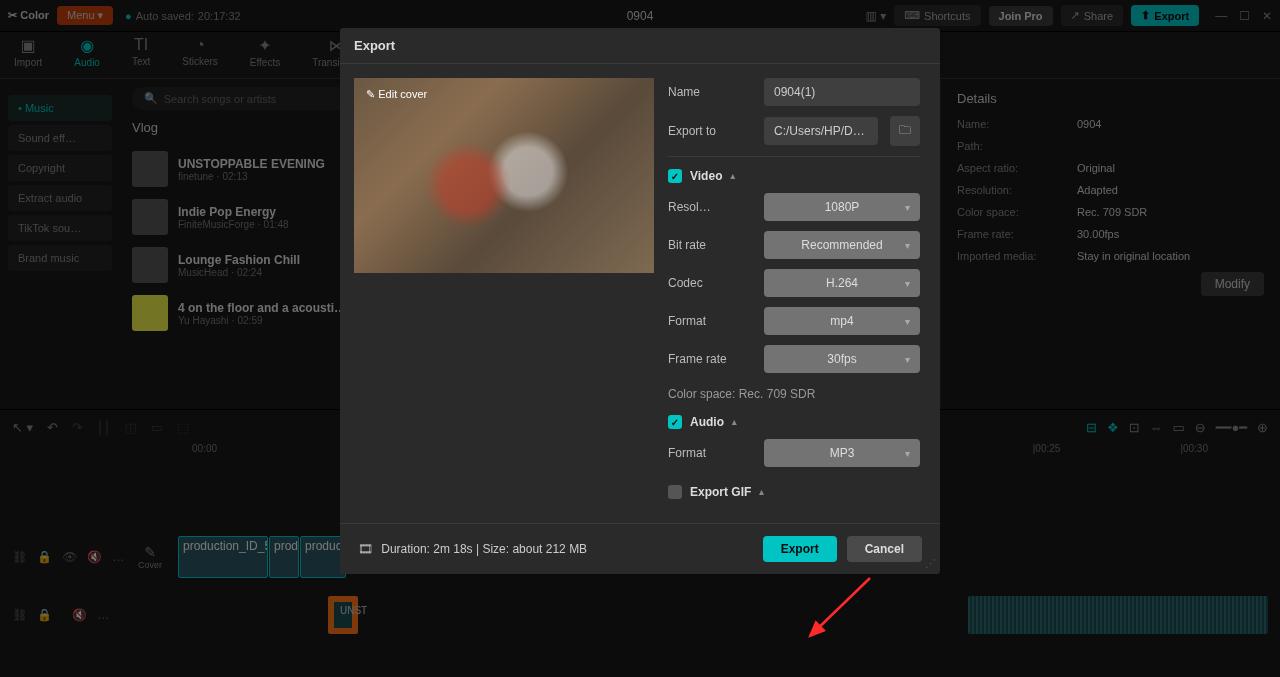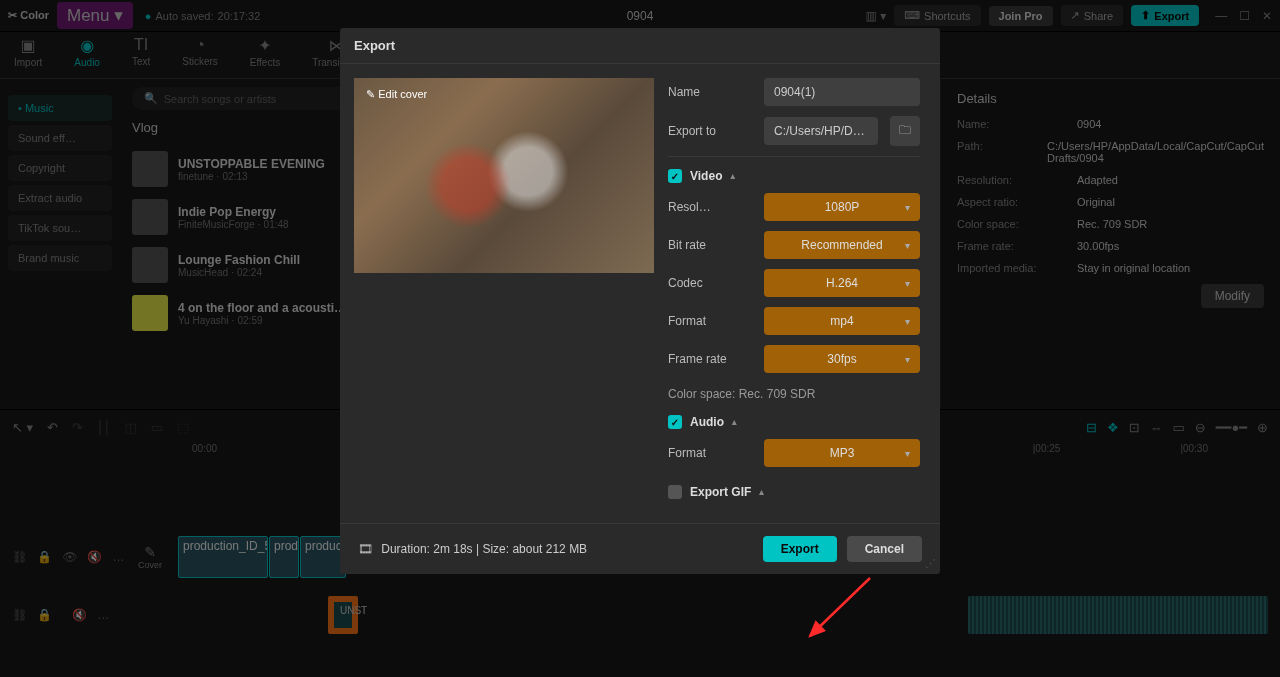--- a/index.html
+++ b/index.html
@@ -15,22 +15,22 @@
     .titlebar {
       height: 32px;
       background: #181818;
       display: flex;
       align-items: center;
       padding: 0 8px;
       border-bottom: 1px solid #000;
     }
     .logo { font-size: 11px; font-weight: bold; color: #ccc; margin-right: 8px; }
     .menu-btn {
-      background: #701a75; color: #ccc; padding: 3px 10px;
-      border-radius: 4px; font-size: 17px; margin-right: 12px;
+      background: #c2410c; color: #ccc; padding: 3px 10px;
+      border-radius: 4px; font-size: 11px; margin-right: 12px;
     }
     .auto-saved { color: #888; font-size: 11px; display: flex; align-items: center; gap: 4px; }
     .check-icon { color: #00c4c4; }
     .title-center { position: absolute; left: 50%; transform: translateX(-50%); color: #ccc; font-size: 12px; }
     .titlebar-right { margin-left: auto; display: flex; align-items: center; gap: 8px; }
     .tb-btn {
       background: #2a2a2a; color: #aaa; padding: 4px 10px;
       border-radius: 4px; font-size: 11px; display: flex; align-items: center; gap: 4px;
     }
     .tb-btn.join-pro { background: #3a3a3a; color: #ddd; font-weight: 600; }
@@ -148,21 +148,21 @@
       border-radius: 4px; display: flex; align-items: center; justify-content: center; color: #ccc;
     }
     .section-check { display: flex; align-items: center; gap: 8px; color: #ddd; font-size: 12px; font-weight: 600; margin: 12px 0 10px; }
     .checkbox {
       width: 14px; height: 14px; border-radius: 3px; background: #00c4c4;
       display: flex; align-items: center; justify-content: center; color: #0a0a0a; font-size: 10px;
     }
     .checkbox.empty { background: #555; }
     .arrow-s { color: #888; font-size: 9px; }
     .select {
-      flex: 1; background: #a16207; color: #ddd;
+      flex: 1; background: #737373; color: #ddd;
       padding: 7px 10px; border-radius: 4px; font-size: 12px;
       display: flex; justify-content: center; align-items: center; position: relative;
     }
     .select::after {
       content: "▾"; position: absolute; right: 10px; color: #aaa; font-size: 10px;
     }
     .colorspace-text { color: #999; font-size: 12px; margin: 14px 0; }
     .modal-footer {
       border-top: 1px solid #3a3a3a;
       padding: 12px 18px; display: flex; align-items: center;
@@ -273,29 +273,28 @@
   </div>
 
   <div class="details-panel">
     <div class="details-title">Details</div>
     <div class="detail-row">
         <span class="detail-key">Name:</span>
         <span class="detail-val">0904</span>
       </div>
     <div class="detail-row">
         <span class="detail-key">Path:</span>
-        <span class="detail-val">C:/Users/HP/AppData/Local/CapCut/CapCut Drafts/0904</span>
+      </div>
+    <div class="detail-row">
+        <span class="detail-key">Aspect ratio:</span>
+        <span class="detail-val">Original</span>
       </div>
     <div class="detail-row">
         <span class="detail-key">Resolution:</span>
         <span class="detail-val">Adapted</span>
-      </div>
-    <div class="detail-row">
-        <span class="detail-key">Aspect ratio:</span>
-        <span class="detail-val">Original</span>
       </div>
     <div class="detail-row">
         <span class="detail-key">Color space:</span>
         <span class="detail-val">Rec. 709 SDR</span>
       </div>
     <div class="detail-row">
         <span class="detail-key">Frame rate:</span>
         <span class="detail-val">30.00fps</span>
       </div>
     <div class="detail-row">

